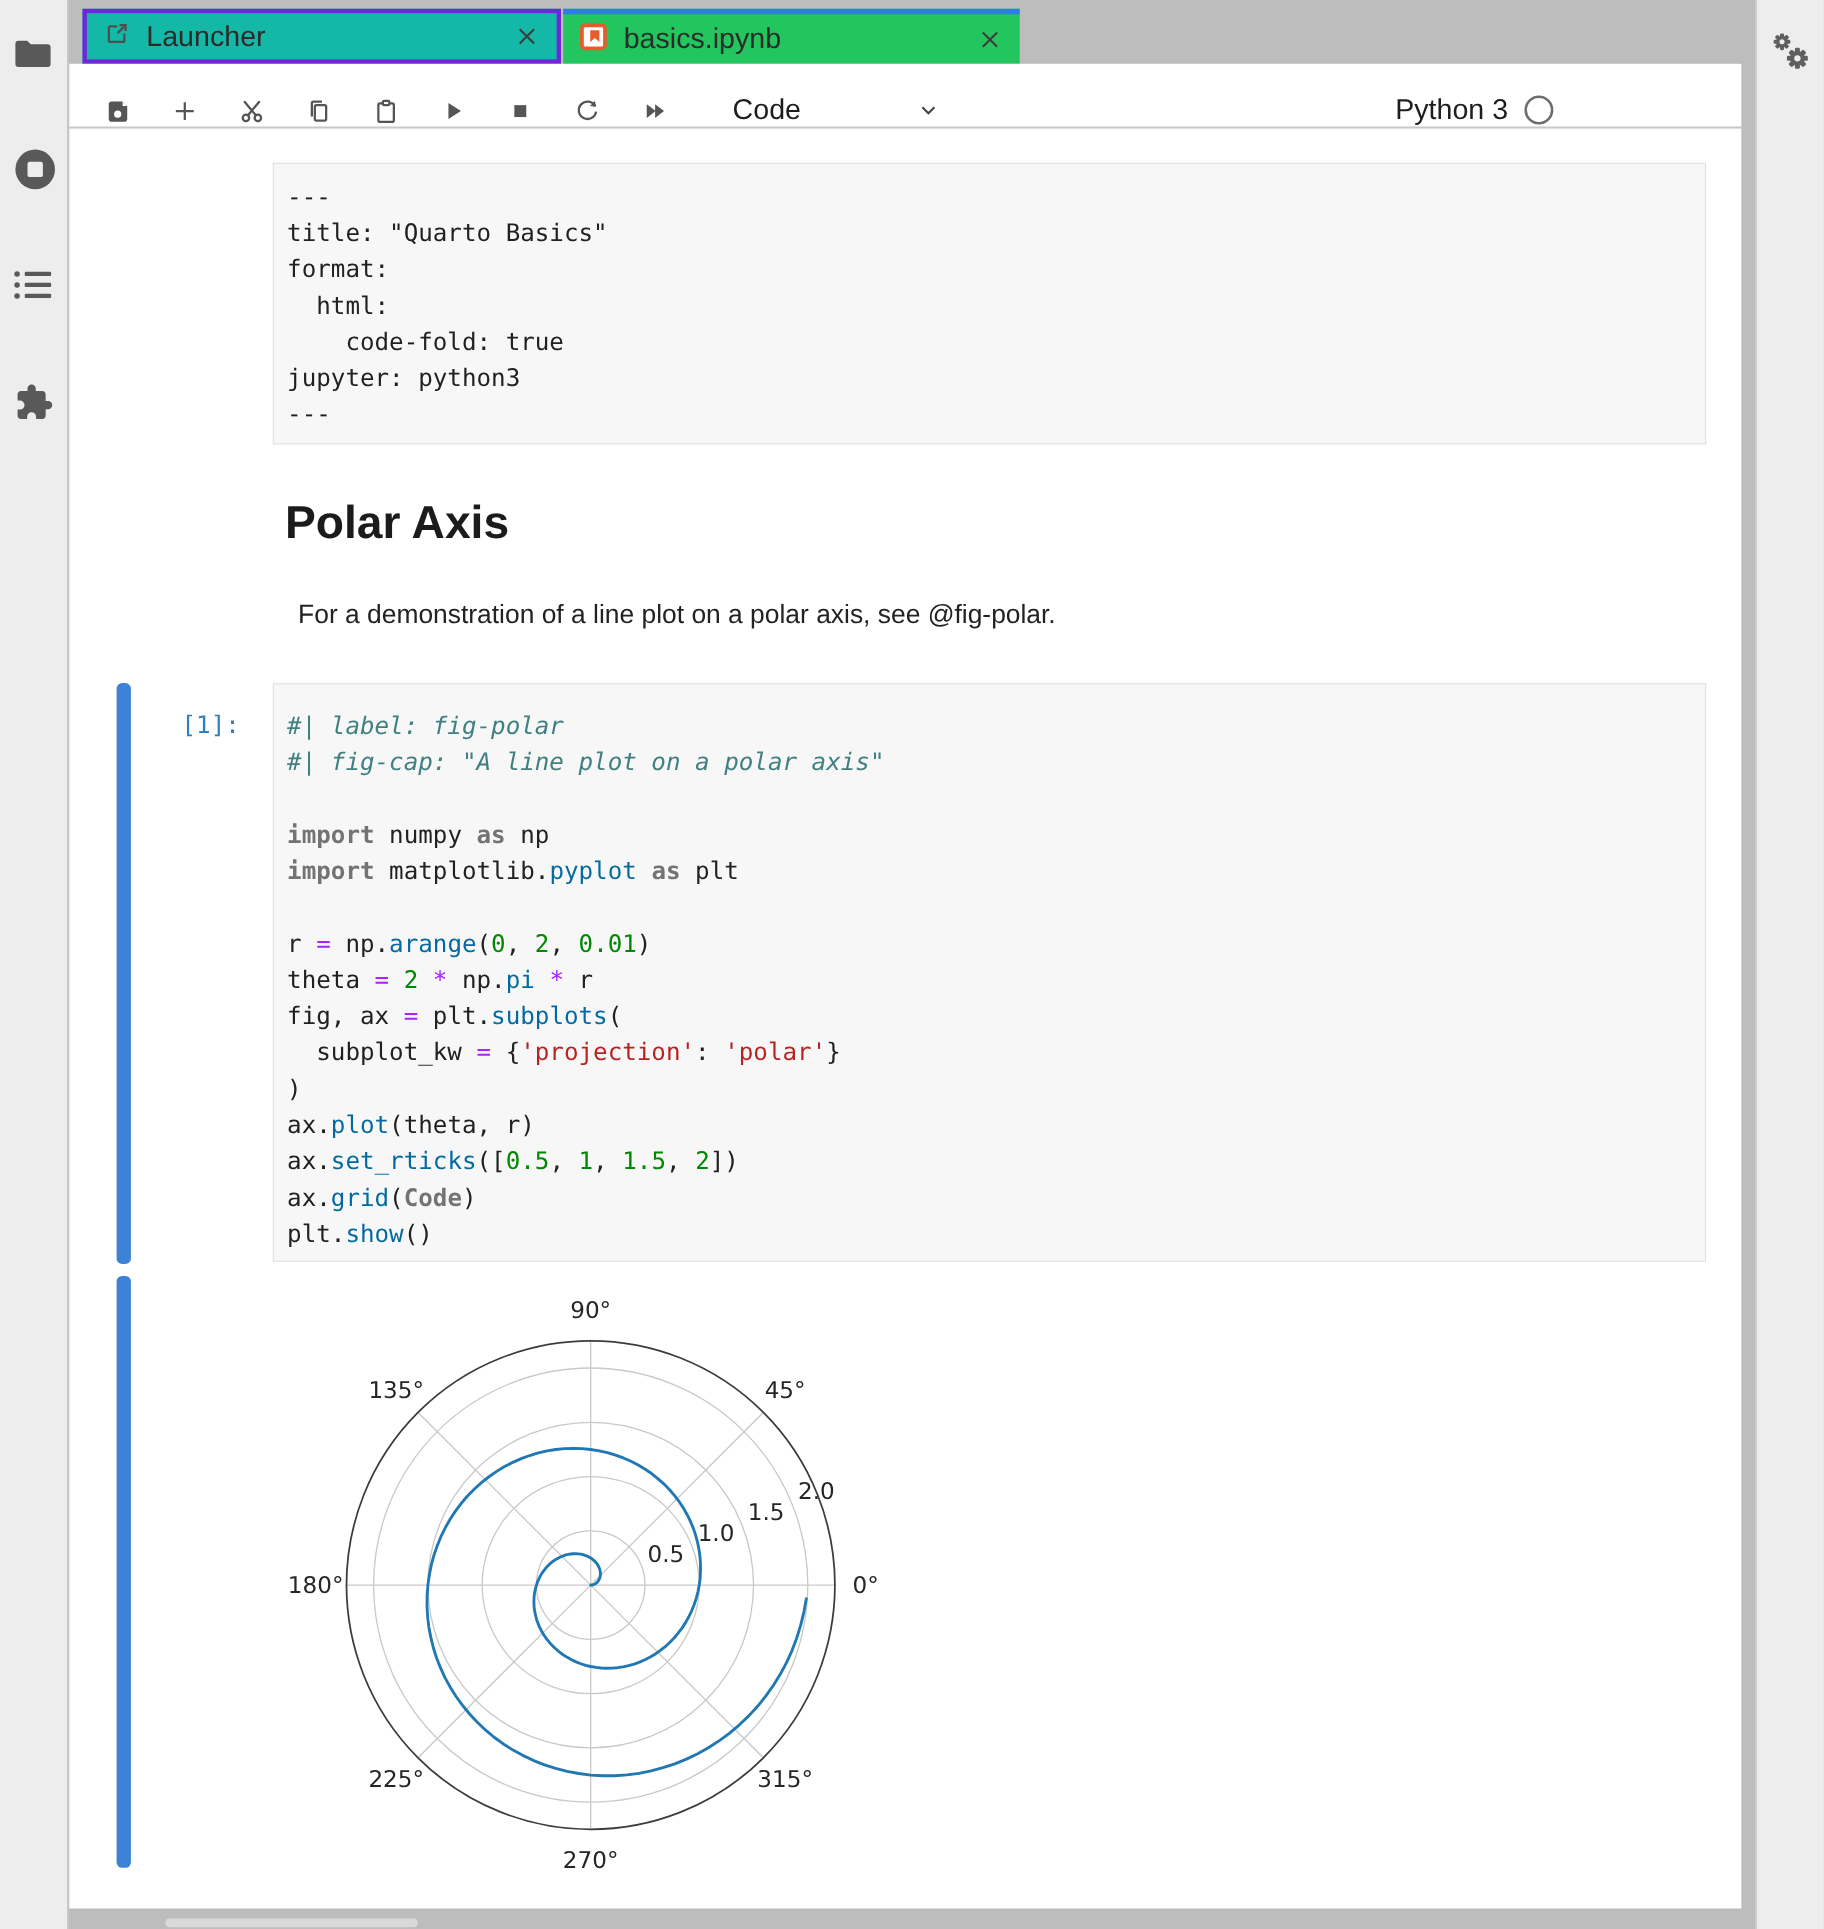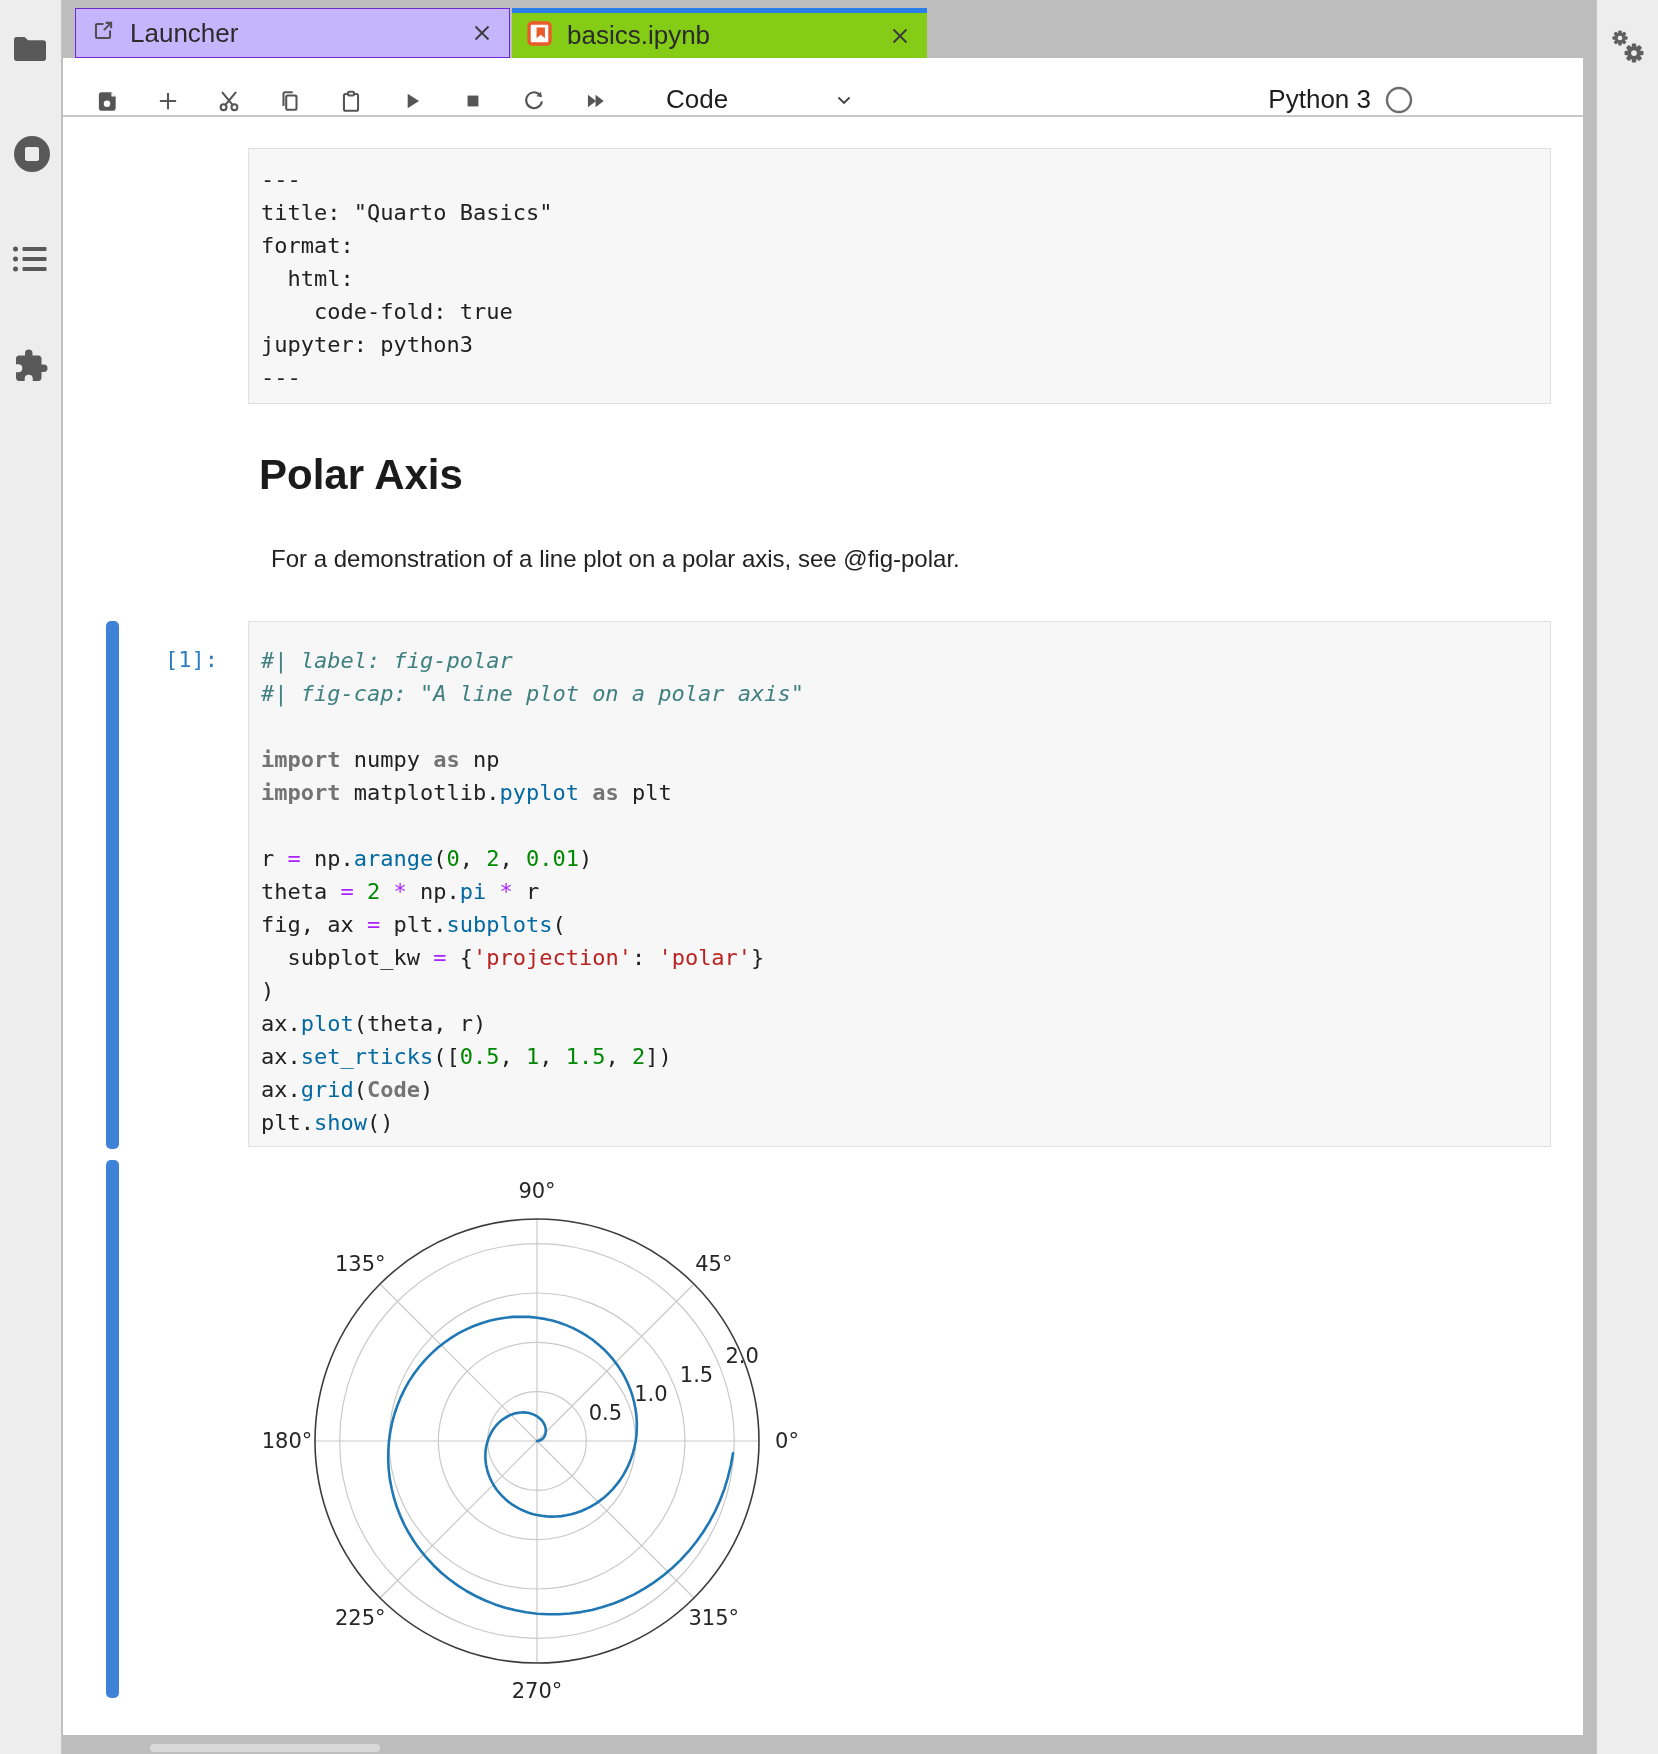--- a/index.html
+++ b/index.html
@@ -25,25 +25,25 @@
   
   .main-panel { position:absolute; left:63px; top:8px; width:1520px; height:1727px; }
 
   .tab-bar { position:relative; height:50px; }
   .tab {
     position:absolute; top:0; height:50px; display:flex; align-items:center;
     padding:0 14px; cursor:default;
   }
   .tab-inactive {
     left:12px; width:435px;
-    background:#c4b5fd; border:1px solid #6d28d9;
+    background:#14b8a6; border:4px solid #6d28d9;
   }
   .tab-active {
     left:449px; width:415px;
-    background:#84cc16; border-top:5px solid #2b7de9;
+    background:#22c55e; border-top:5px solid #2b7de9;
   }
   .tab-label { font-size:26px; color:#2b2b2b; margin-left:14px; }
   .tab-close { margin-left:auto; width:26px; height:26px; }
 
   .toolbar {
     position:absolute; top:50px; left:0; right:0; height:59px;
     background:#ffffff; border-bottom:2px solid #c8c8c8;
     display:flex; align-items:flex-end; padding:0 170px 0 30px;
   }
   .tb-btn { width:28px; height:28px; margin-right:33px; display:flex; align-items:center; justify-content:center; }

